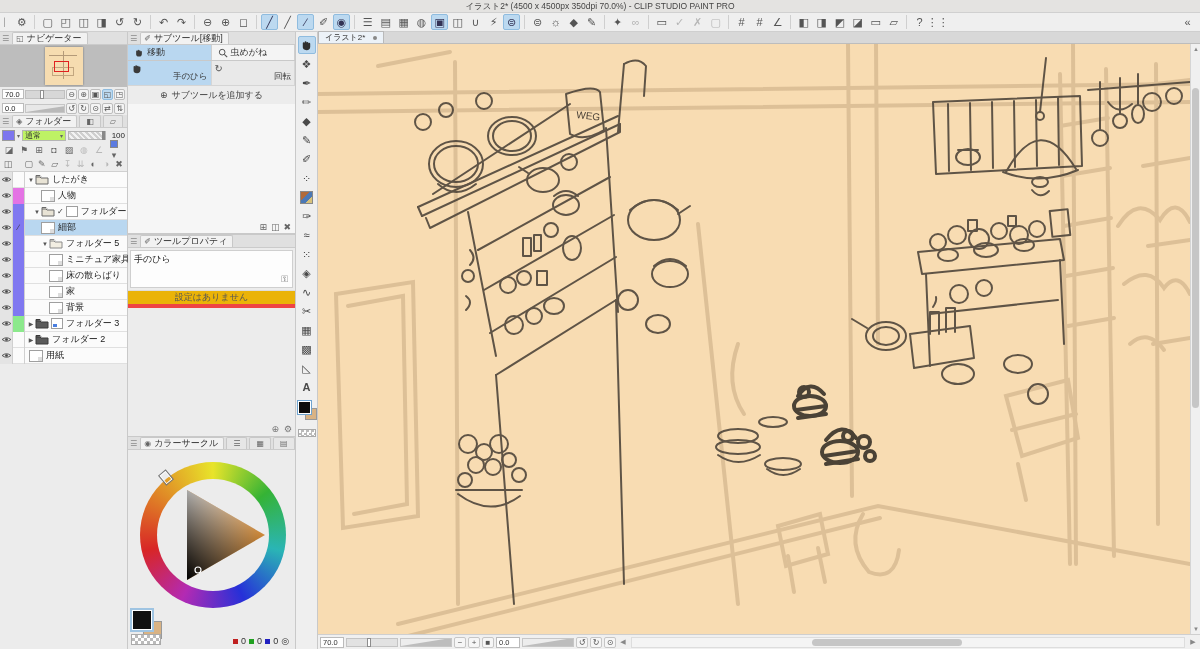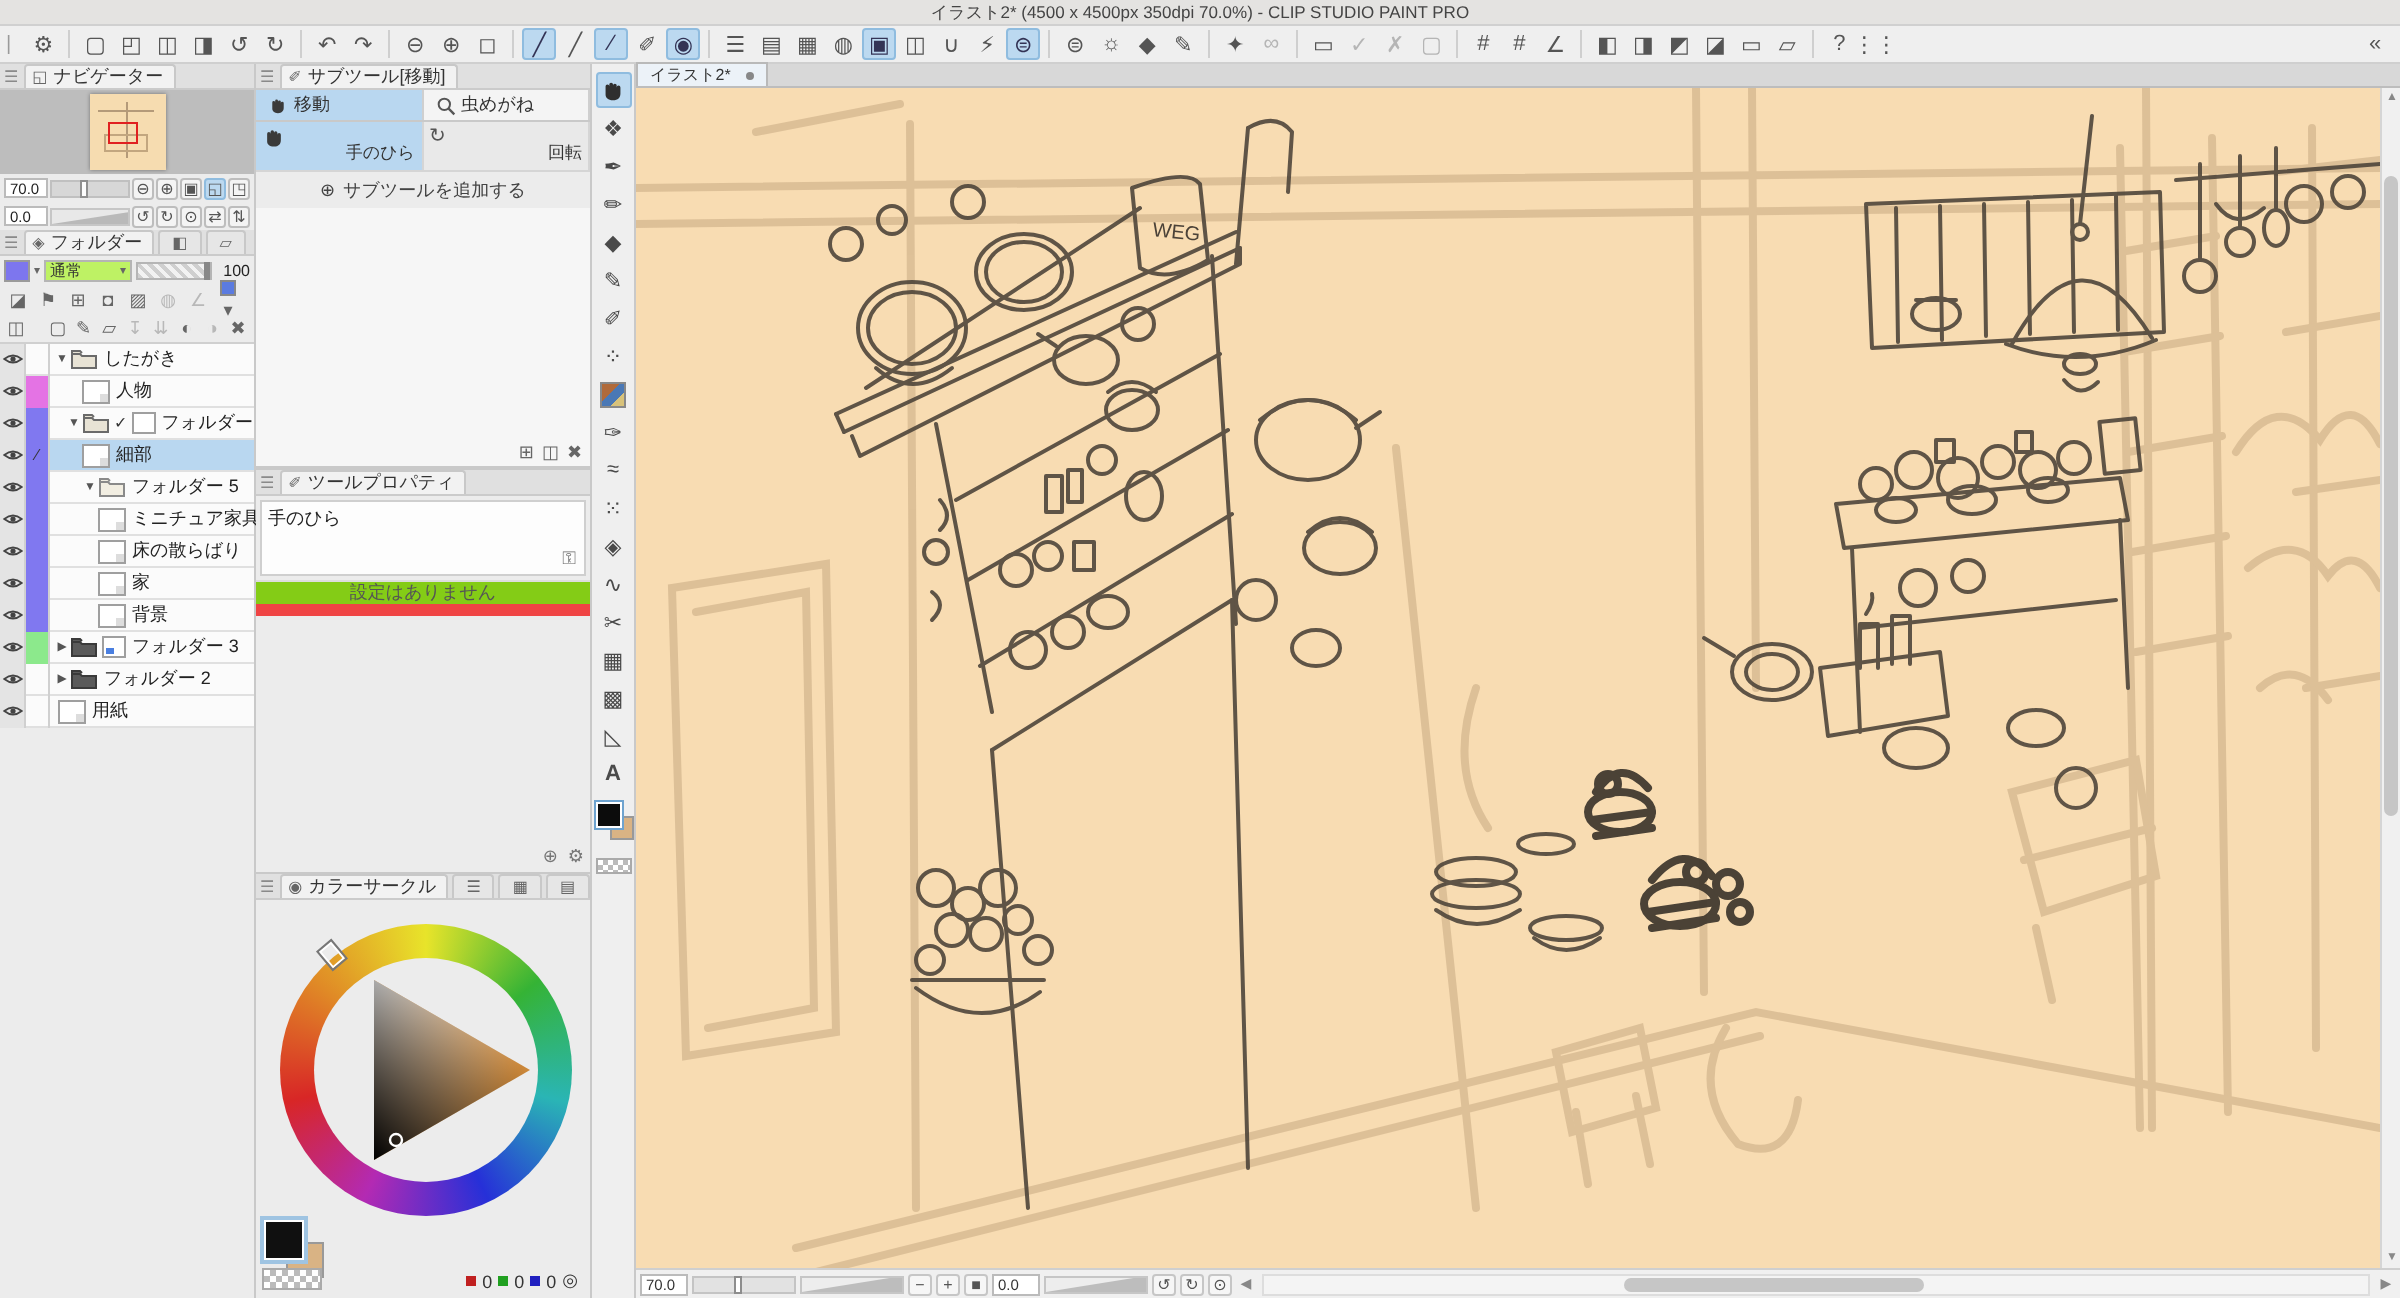--- a/index.html
+++ b/index.html
@@ -78,21 +78,21 @@
   .st-item.sel{background:#b9d7f0}
   .st-item .ic{position:absolute;left:3px;top:2px}
   .st-item .lb{position:absolute;right:3px;bottom:2px;font-size:8.5px}
   .st-add{height:18px;display:flex;align-items:center;justify-content:center;gap:4px;color:#444;flex:none}
   .st-empty{flex:1;background:#f6f6f6}
   .st-foot{height:14px;display:flex;align-items:center;justify-content:flex-end;gap:4px;padding:0 4px;background:#f6f6f6;border-bottom:1px solid #c9c9c9;color:#666;flex:none}
   
   .tp-head{margin:2px;background:#fdfdfd;border:1px solid #cfcfcf;height:38px;position:relative;flex:none}
   .tp-head .nm{position:absolute;left:3px;top:2px;color:#222}
   .tp-head .lk{position:absolute;right:4px;bottom:2px;color:#666;font-size:9px}
-  .tp-empty{height:18px;display:flex;align-items:center;justify-content:center;color:#555;background:#84cc16;border-top:1px solid #ddd;border-bottom:6px solid #ef4444;flex:none}
+  .tp-empty{height:18px;display:flex;align-items:center;justify-content:center;color:#555;background:#eab308;border-top:1px solid #ddd;border-bottom:4px solid #ef4444;flex:none}
   .tp-rest{flex:1;background:#ececec;position:relative}
   .tp-foot{position:absolute;right:3px;bottom:2px;color:#777;display:flex;gap:5px;font-size:9px}
   
   .cw-area{flex:1;position:relative;background:#ececec}
   .cw-ring{position:absolute;left:12px;top:12px;width:146px;height:146px;border-radius:50%;
     background:conic-gradient(#e8e42a,#35b335,#2ab5b5,#2630d8,#b32ab3,#d82626,#e08a26,#e8e42a)}
   .cw-ring:after{content:"";position:absolute;left:17px;top:17px;width:112px;height:112px;border-radius:50%;background:#ececec}
   .cw-mark{position:absolute;left:34px;top:22px;width:8px;height:11px;border:1px solid #fff;outline:1px solid #777;background:transparent;transform:rotate(-40deg)}
   .cw-tri{position:absolute;left:12px;top:12px}
   .sw-main{position:absolute;left:4px;top:160px;width:20px;height:20px;background:#101010;border:1px solid #fff;outline:2px solid #9fc4e2;z-index:3}

